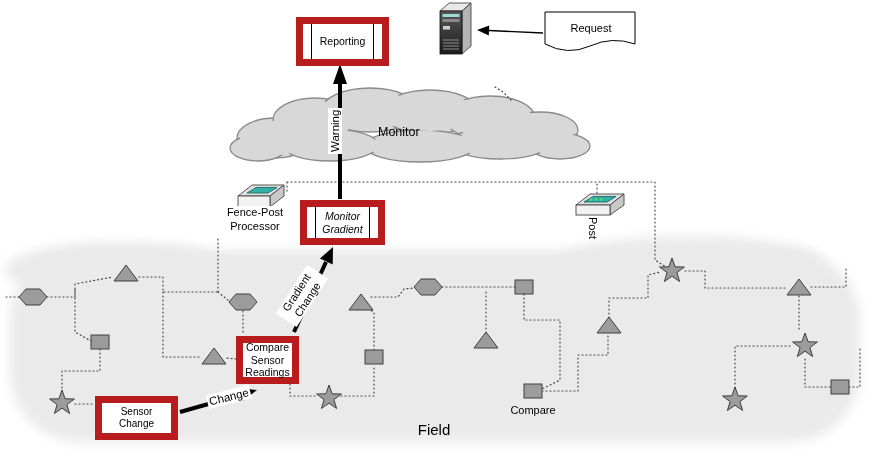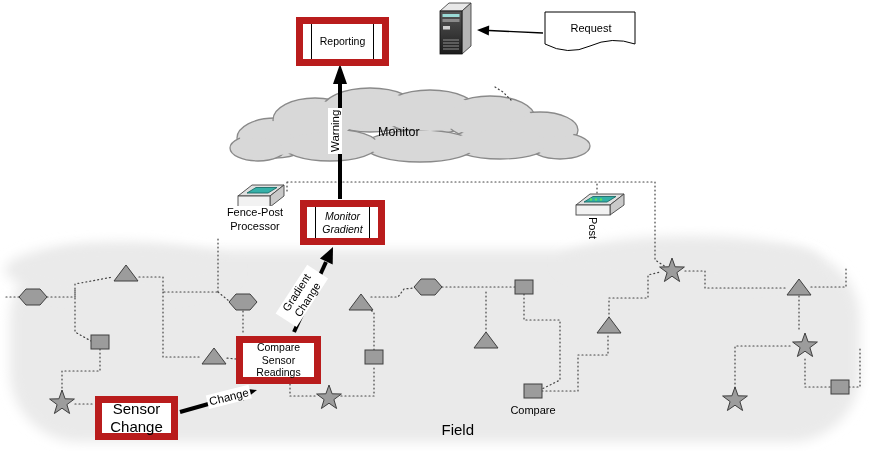--- a/index.html
+++ b/index.html
@@ -165,31 +165,31 @@
       <rect x="576" y="205" width="34" height="10" fill="#f2f2f2" stroke="#444"></rect>
     </g>
   </svg>
 
   <div class="box pp" style="left:296px;top:17px;width:93px;height:49px;padding:0 13px;">
     <span>Reporting</span>
   </div>
   <div class="box pp" style="left:300px;top:200px;width:85px;height:45px;padding:8px 13px;font-style:italic;">
     <span>Monitor Gradient</span>
   </div>
-  <div class="box" style="left:236px;top:336px;width:85px;height:48px;padding:8px 13px;">
+  <div class="box" style="left:236px;top:336px;width:63px;height:48px;padding:8px 13px;">
     <span>Compare Sensor Readings</span>
   </div>
-  <div class="box" style="left:95px;top:396px;width:83px;height:44px;padding:0 14px;font-size:15px;">
+  <div class="box" style="left:95px;top:396px;width:83px;height:44px;padding:0 14px;font-size:10px;">
     <span>Sensor Change</span>
   </div>
 
   <div class="lbl center" style="left:549px;top:22px;width:84px;">Request</div>
   <div class="lbl" style="left:378px;top:125px;font-size:12.5px;">Monitor</div>
   <div class="lbl center whitebg" style="left:213px;top:206px;width:80px;">Fence-Post Processor</div>
   <div class="lbl" style="left:599px;top:217px;transform:rotate(90deg);transform-origin:0 0;">Post</div>
-  <div class="lbl center" style="left:394px;top:421px;width:80px;font-size:15px;text-align:right;">Field</div>
+  <div class="lbl center" style="left:394px;top:421px;width:80px;font-size:15px;">Field</div>
   <div class="lbl center" style="left:507px;top:404px;width:52px;">Compare</div>
 
   <div class="lbl whitebg" style="left:328px;top:154px;font-size:11.5px;transform:rotate(-90deg);transform-origin:0 0;">Warning</div>
   <div class="lbl center whitebg" style="left:302px;top:296px;width:54px;line-height:1.15;transform:translate(-50%,-50%) rotate(-57deg);">Gradient Change</div>
   <div class="lbl whitebg" style="left:229px;top:397px;font-size:11.5px;transform:translate(-50%,-50%) rotate(-14deg);">Change</div>
 
 </div>
 
 </body></html>

